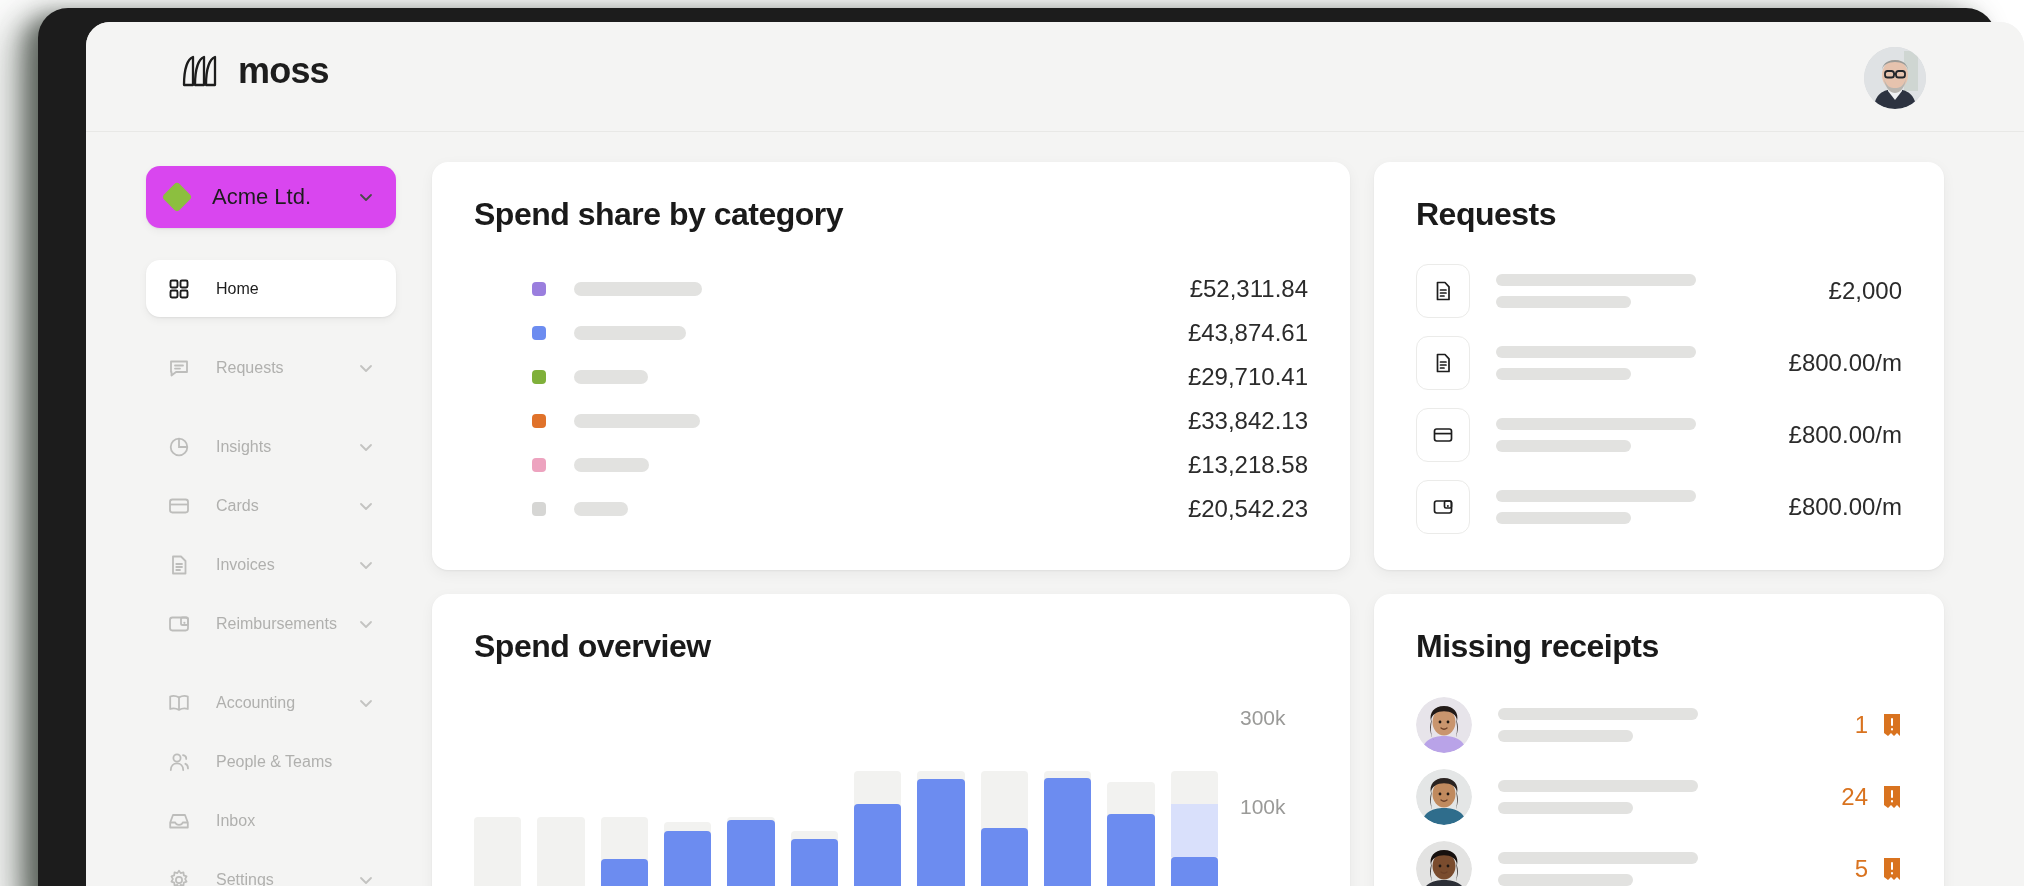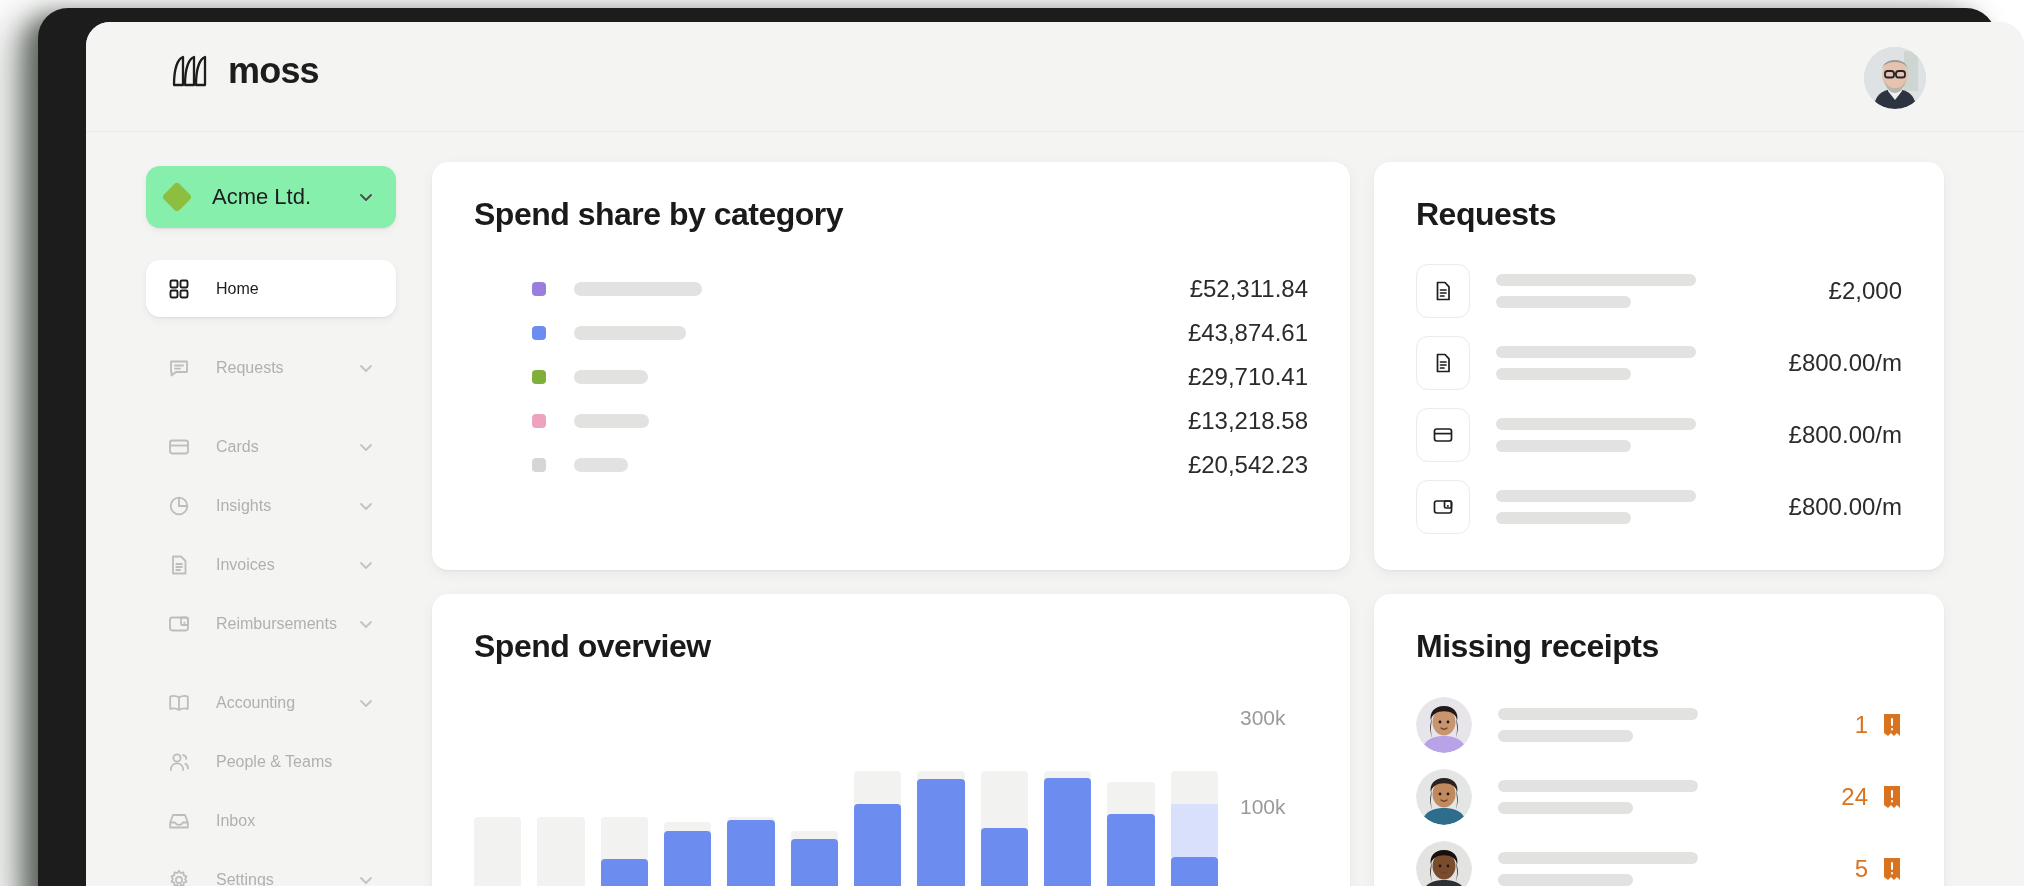--- a/index.html
+++ b/index.html
@@ -31,21 +31,21 @@
   }
 
   
   #topbar {
     position: relative;
     height: 110px;
     background: #f4f4f3;
     border-bottom: 1px solid #e8e8e6;
   }
   #brand {
-    position: absolute; left: 85px; top: 28px;
+    position: absolute; left: 95px; top: 28px;
     display: flex; align-items: center; gap: 15px;
   }
   #brand .logo-mark { width: 42px; height: 34px; display:block; }
   #brand .logo-text {
     font-size: 36px; font-weight: 700; color: #1d1d1d;
     letter-spacing: -0.8px;
   }
   #avatar {
     position: absolute; right: 98px; top: 25px;
     width: 62px; height: 62px; border-radius: 50%;
@@ -53,21 +53,21 @@
   }
   #avatar svg { display:block; width:62px; height:62px; }
 
   
   #body-area { display: flex; height: 784px; background: #f4f4f3; }
 
   
   #sidebar { width: 330px; padding: 34px 20px 0 60px; flex: 0 0 330px; }
 
   .ws-select {
-    background: #86efac; border-radius: 14px; height: 62px;
+    background: #d946ef; border-radius: 14px; height: 62px;
     display: flex; align-items: center; padding: 0 20px;
     box-shadow: 0 1px 2px rgba(20,20,20,.06), 0 3px 8px rgba(20,20,20,.05);
     margin-bottom: 32px;
   }
   .ws-diamond { width: 22px; height: 22px; background: #8cbf3f; transform: rotate(45deg); border-radius: 4px; }
   .ws-name { flex: 1; margin-left: 24px; font-size: 22px; color: #1d1d1d; font-weight: 400; }
   .chev { width: 20px; height: 20px; flex: 0 0 20px; }
   .chev svg { display: block; }
 
   .nav-item {
@@ -216,40 +216,40 @@
                 <path d="M5 8 L10 13 L15 8" stroke="#c3c3c1" stroke-width="1.8" stroke-linecap="round" stroke-linejoin="round"></path>
               </svg>
           </span>
         </div>
 
         <div class="nav-gap"></div>
 
         <div class="nav-item">
           <span class="ico">
             <svg viewBox="0 0 24 24" width="24" height="24" fill="none" stroke-width="1.8">
+                <circle cx="12" cy="12" r="8.3"></circle>
+                <path d="M12 3.7 V12 H20.3"></path>
+              </svg>
+          </span>
+          <span class="lbl">Insights</span>
+          <span class="chev">
+            <svg viewBox="0 0 20 20" width="20" height="20" fill="none">
+                <path d="M5 8 L10 13 L15 8" stroke="#c3c3c1" stroke-width="1.8" stroke-linecap="round" stroke-linejoin="round"></path>
+              </svg>
+          </span>
+        </div>
+
+        <div class="nav-item">
+          <span class="ico">
+            <svg viewBox="0 0 24 24" width="24" height="24" fill="none" stroke-width="1.8">
                 <rect x="3" y="5.5" width="18" height="13" rx="2.4"></rect>
                 <path d="M3 10.5 H21"></path>
               </svg>
           </span>
           <span class="lbl">Cards</span>
-          <span class="chev">
-            <svg viewBox="0 0 20 20" width="20" height="20" fill="none">
-                <path d="M5 8 L10 13 L15 8" stroke="#c3c3c1" stroke-width="1.8" stroke-linecap="round" stroke-linejoin="round"></path>
-              </svg>
-          </span>
-        </div>
-
-        <div class="nav-item">
-          <span class="ico">
-            <svg viewBox="0 0 24 24" width="24" height="24" fill="none" stroke-width="1.8">
-                <circle cx="12" cy="12" r="8.3"></circle>
-                <path d="M12 3.7 V12 H20.3"></path>
-              </svg>
-          </span>
-          <span class="lbl">Insights</span>
           <span class="chev">
             <svg viewBox="0 0 20 20" width="20" height="20" fill="none">
                 <path d="M5 8 L10 13 L15 8" stroke="#c3c3c1" stroke-width="1.8" stroke-linecap="round" stroke-linejoin="round"></path>
               </svg>
           </span>
         </div>
 
         <div class="nav-item">
           <span class="ico">
             <svg viewBox="0 0 24 24" width="24" height="24" fill="none" stroke-width="1.8">
@@ -348,20 +348,25 @@
                 </div>
                 <div class="legend-row">
                   <span class="legend-dot" style="background: rgb(108, 140, 240);"></span>
                   <span class="legend-skel" style="width: 112px;"></span>
                   <span class="legend-amt">£43,874.61</span>
                 </div>
                 <div class="legend-row">
                   <span class="legend-dot" style="background: rgb(127, 176, 58);"></span>
                   <span class="legend-skel" style="width: 74px;"></span>
                   <span class="legend-amt">£29,710.41</span>
+                </div>
+                <div class="legend-row">
+                  <span class="legend-dot" style="background: rgb(224, 114, 42);"></span>
+                  <span class="legend-skel" style="width: 126px;"></span>
+                  <span class="legend-amt">£33,842.13</span>
                 </div>
                 <div class="legend-row">
                   <span class="legend-dot" style="background: rgb(237, 163, 191);"></span>
                   <span class="legend-skel" style="width: 75px;"></span>
                   <span class="legend-amt">£13,218.58</span>
                 </div>
                 <div class="legend-row">
                   <span class="legend-dot" style="background: rgb(214, 214, 212);"></span>
                   <span class="legend-skel" style="width: 54px;"></span>
                   <span class="legend-amt">£20,542.23</span>

